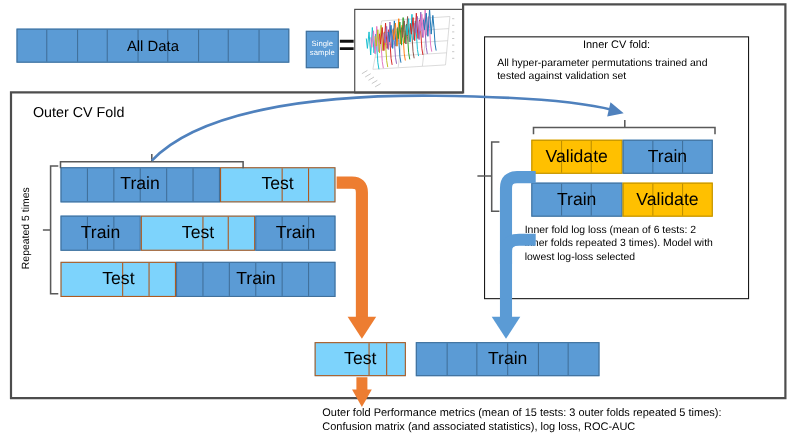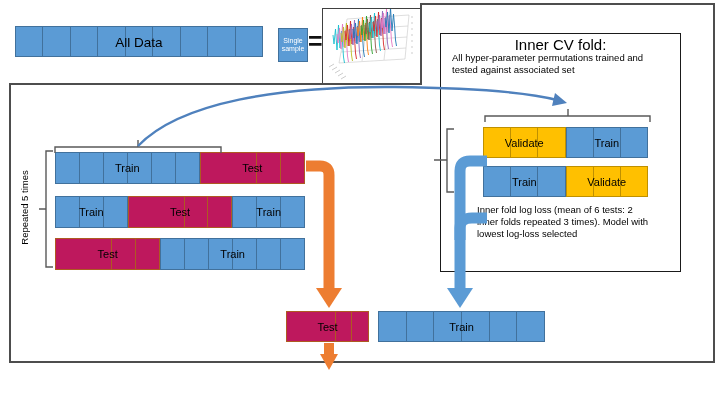--- a/index.html
+++ b/index.html
@@ -3,28 +3,28 @@
 <meta charset="utf-8">
 <style>
   html,body{margin:0;padding:0;background:#fff;}
   *{box-sizing:border-box;}
   #stage{position:relative;width:720px;height:405px;background:#ffffff;
          font-family:"Liberation Sans",sans-serif;color:#000;overflow:hidden;}
   .abs{position:absolute;}
   .bar{position:absolute;display:flex;}
   .block{position:relative;display:flex;border:1px solid;}
   .b-train{background:#5B9BD5;border-color:#41719C;}
-  .b-test{background:#be185d;border-color:#AE5A21;padding-left:32px;}
+  .b-test{background:#7dd3fc;border-color:#AE5A21;padding-left:32px;}
   .b-validate{background:#FFC000;border-color:#BF9000;}
   .b-train .seg+.seg{border-left:1px solid #41719C;}
   .b-test .seg+.seg{border-left:1px solid #AE5A21;}
   .b-validate .seg+.seg{border-left:1px solid #BF9000;}
   .seg{flex:1;}
   .blabel{position:absolute;left:0;right:0;top:50%;transform:translateY(-50%);
-          text-align:center;font-size:11px;color:#000;white-space:nowrap;}
+          text-align:center;font-size:16px;color:#000;white-space:nowrap;}
   #all-data-bar .blabel{font-size:13.5px;}
   .note{position:absolute;font-size:9.5px;line-height:1.25;color:#000;}
   #inner-box{position:absolute;left:440px;top:33px;width:241px;height:239px;
              border:1.6px solid #1a1a1a;background:#fff;}
   #single-sample{position:absolute;left:278px;top:28px;width:30px;height:34px;
                  background:#5B9BD5;border:1px solid #41719C;color:#fff;
                  font-size:7px;line-height:1.2;display:flex;align-items:center;
                  justify-content:center;text-align:center;}
   #overlay{position:absolute;left:0;top:0;pointer-events:none;}
   #plot-box{position:absolute;left:322px;top:8px;width:99px;height:77px;
@@ -82,20 +82,21 @@
         <use href="#zz" x="58" y="10" stroke="#e377c2"></use>
         <use href="#zz" x="62" y="9" stroke="#1f77b4"></use>
       </g>
       <g stroke="#999" stroke-width="0.5">
         <path d="M88 8 h2 M88 14 h2 M88 20 h2 M88 26 h2 M88 32 h2 M88 38 h2 M88 44 h2"></path>
         <path d="M6 58 l5 -3 M9 61 l5 -3 M12 64 l5 -3 M15 67 l5 -3 M18 70 l5 -3"></path>
       </g>
     </svg>
   </div>
 
+  <div class="abs" style="left:30px;top:94px;font-size:13px">Outer CV Fold</div>
 
   <div class="abs" style="left:-20px;top:202px;width:88px;text-align:center;font-size:9.5px;transform:rotate(-90deg)">Repeated 5 times</div>
 
   <div class="bar" style="left:55px;top:152px;width:250px;height:32px" data-bar="outer_fold.rows.0">
       <div class="block b-train" style="flex: 6 1 0%;">
         <div class="seg"></div>
         <div class="seg"></div>
         <div class="seg"></div>
         <div class="seg"></div>
         <div class="seg"></div>
@@ -141,22 +142,22 @@
         <div class="seg"></div>
         <div class="seg"></div>
         <div class="seg"></div>
         <div class="seg"></div>
         <div class="seg"></div>
         <span class="blabel">Train</span>
       </div>
     </div>
 
 
-  <div class="abs" style="left:440px;top:36px;width:241px;text-align:center;font-size:15px">Inner CV  fold:</div>
-  <div class="note" style="left:452px;top:52px;width:200px">All hyper-parameter permutations trained and tested against associated set</div>
+  <div class="abs" style="left:440px;top:36px;width:241px;text-align:center;font-size:10px">Inner CV  fold:</div>
+  <div class="note" style="left:452px;top:52px;width:200px">All hyper-parameter permutations trained and tested against validation set</div>
 
   <div class="bar" style="left:483px;top:127px;width:165px;height:31px" data-bar="inner_fold.rows.0">
       <div class="block b-validate" style="flex: 3 1 0%;">
         <div class="seg"></div>
         <div class="seg"></div>
         <div class="seg"></div>
         <span class="blabel">Validate</span>
       </div>
       <div class="block b-train" style="flex: 3 1 0%;">
         <div class="seg"></div>
@@ -196,20 +197,24 @@
         <div class="seg"></div>
         <div class="seg"></div>
         <div class="seg"></div>
         <div class="seg"></div>
         <div class="seg"></div>
         <div class="seg"></div>
         <span class="blabel">Train</span>
       </div>
     </div>
 
+  <div class="abs" style="left:293px;top:369px;width:424px;font-size:10px;line-height:1.3">
+    <div>Outer fold Performance metrics (mean of 15 tests: 3 outer folds repeated 5 times):</div>
+    <div>Confusion matrix (and associated statistics), log loss, ROC-AUC</div>
+  </div>
 
   <svg id="overlay" width="720" height="405" viewBox="0 0 720 405">
     <g stroke="#4d4d4d" stroke-width="2" fill="none">
       <path d="M421 84 H10 V362 H714 V4 H421 Z"></path>
     </g>
     <g stroke="#595959" stroke-width="1.4" fill="none">
       <path d="M55 153 V147 H221 V153 M138 147 V140"></path>
       <path d="M53 151 H46 V267 H53 M46 209 H39"></path>
       <path d="M485 122 V116 H650 V122 M568 116 V109"></path>
       <path d="M454 129 H447 V192 H454 M447 160 H434"></path>

